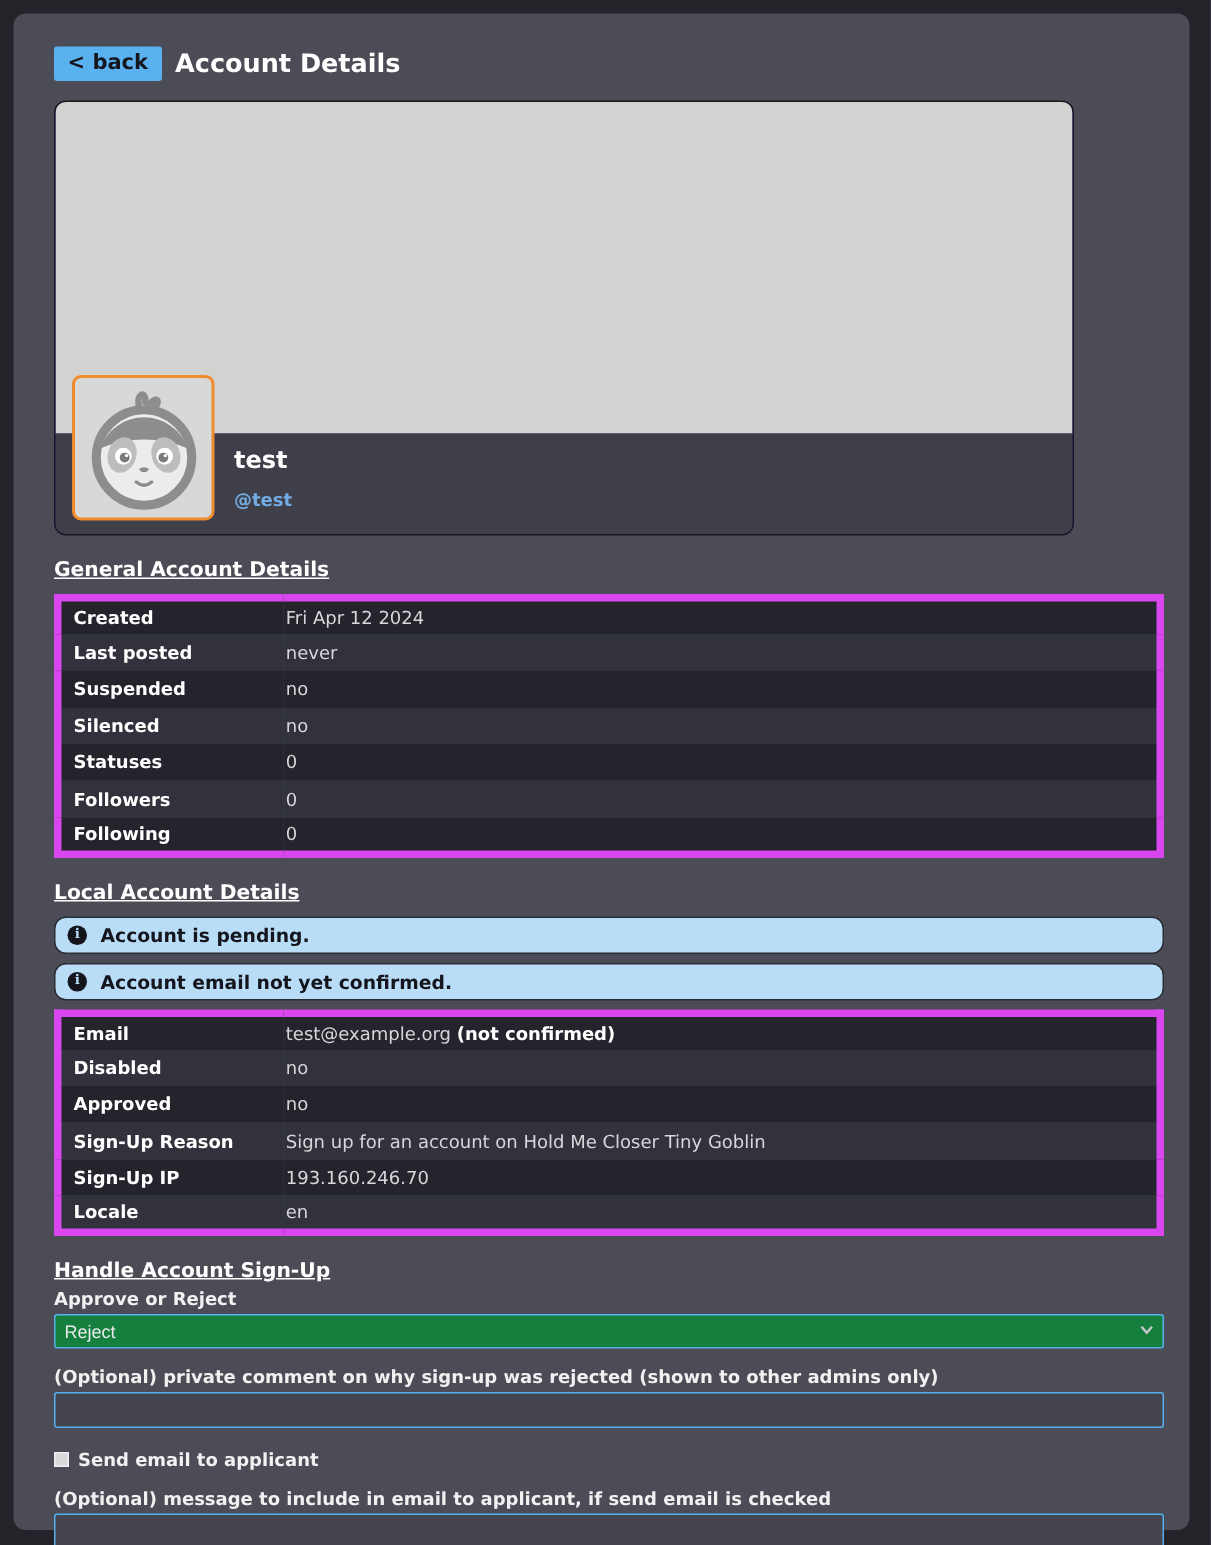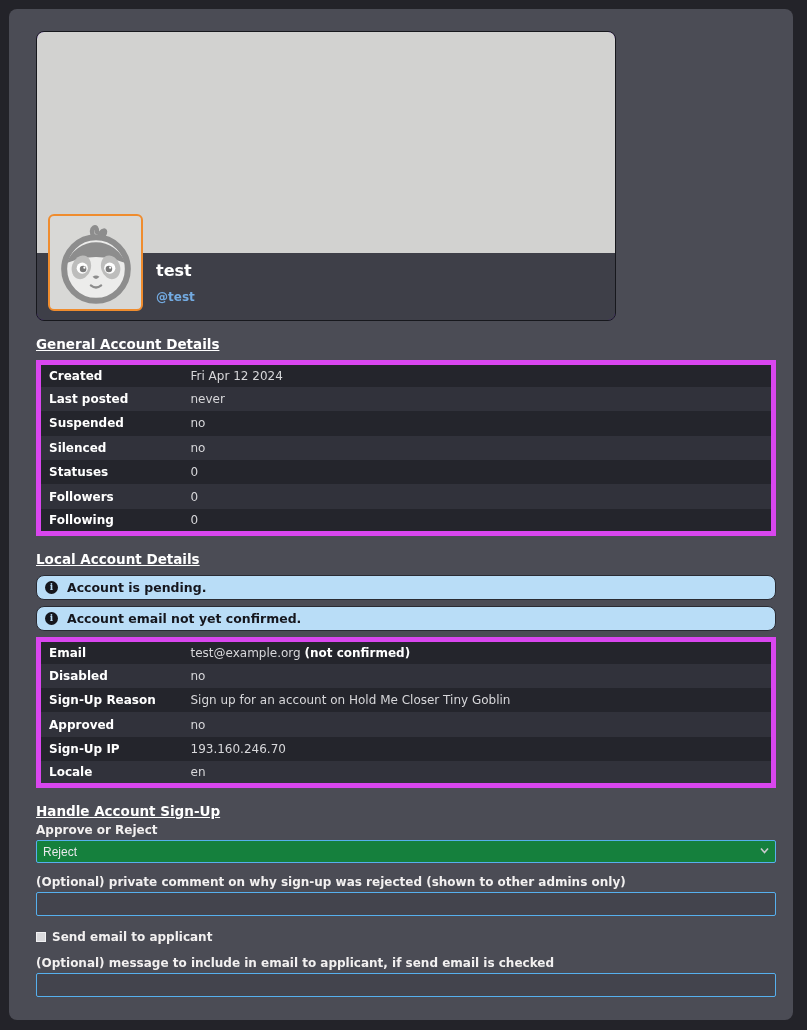--- a/index.html
+++ b/index.html
@@ -27,21 +27,21 @@
     border: none;
     padding: 3px 9px 4px 9px;
     border-radius: 2px;
     cursor: pointer;
     font-family: inherit;
   }
   .page-title { color: #ffffff; font-size: 17px; font-weight: bold; }
 
   
   .profile-card {
-    width: 580px;
+    width: 680px;
     height: 290px;
     border: 1px solid #17181d;
     border-radius: 8px;
     overflow: hidden;
     position: relative;
     background: #4c1d95;
   }
   .card-header-img { height: 221px; background: #d2d2d0; }
   .card-bar { height: 68px; background: #3e3f48; }
   .avatar-box {
@@ -142,20 +142,24 @@
     border: 1px solid #f0f0f2;
     display: inline-block;
   }
   .checkbox-label { color: #f2f0f0; font-weight: bold; font-size: 12px; }
 </style>
 </head>
 <body>
 
 <div class="panel">
 
+  <div class="page-header">
+    <button class="back-btn">&lt; back</button>
+    <h1 class="page-title">Account Details</h1>
+  </div>
 
   <div class="profile-card">
     <div class="card-header-img"></div>
     <div class="card-bar"></div>
     <div class="avatar-box">
       <svg viewBox="0 0 100 100">
         <path d="M47 20 C42 8, 52 4, 51 14" fill="none" stroke="#8d8d8d" stroke-width="5" stroke-linecap="round"></path>
         <path d="M53 20 C56 10, 64 10, 59 18" fill="none" stroke="#8d8d8d" stroke-width="5" stroke-linecap="round"></path>
         <circle cx="50" cy="57" r="37" fill="#ececeb" stroke="#8d8d8d" stroke-width="7"></circle>
         <path d="M16 50 A36 36 0 0 1 84 50 Q50 36 16 50 Z" fill="#8d8d8d"></path>
@@ -227,26 +231,26 @@
     <tbody>
       <tr>
         <th>Email</th>
         <td><span>test@example.org</span> <span class="bold-note">(not confirmed)</span></td>
       </tr>
       <tr>
         <th>Disabled</th>
         <td>no</td>
       </tr>
       <tr>
+        <th>Approved</th>
+        <td>no</td>
+      </tr>
+      <tr>
         <th>Sign-Up Reason</th>
         <td>Sign up for an account on Hold Me Closer Tiny Goblin</td>
-      </tr>
-      <tr>
-        <th>Approved</th>
-        <td>no</td>
       </tr>
       <tr>
         <th>Sign-Up IP</th>
         <td>193.160.246.70</td>
       </tr>
       <tr>
         <th>Locale</th>
         <td>en</td>
       </tr>
     </tbody>

